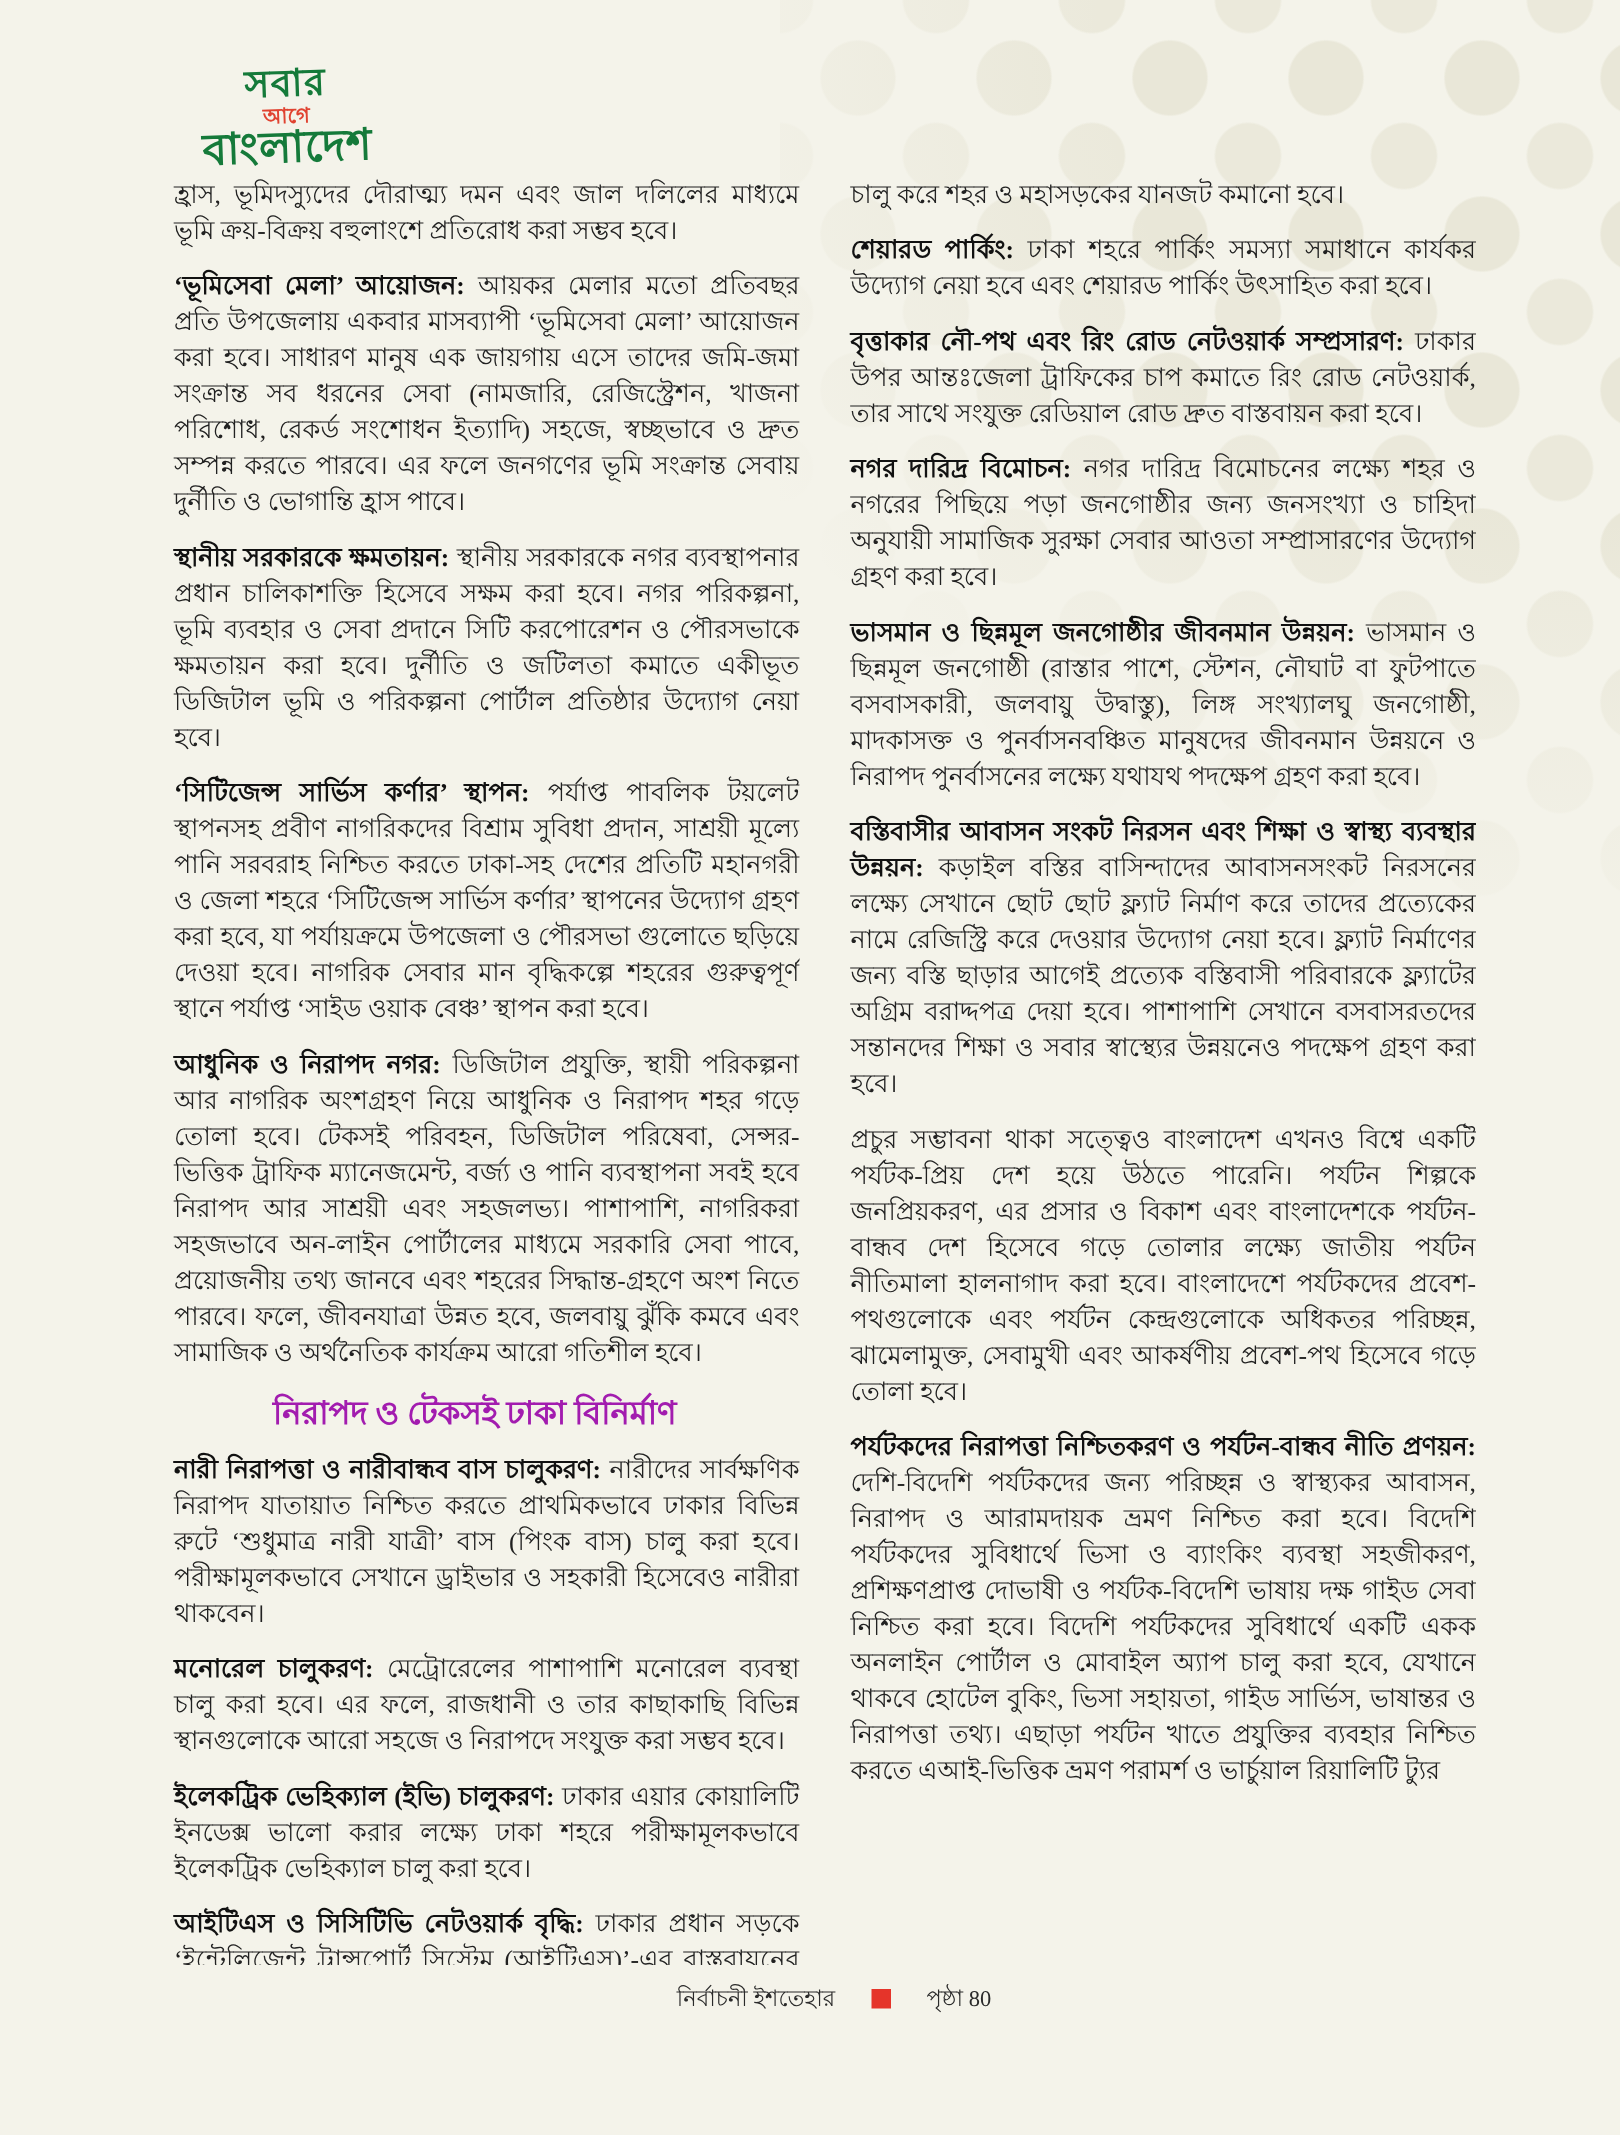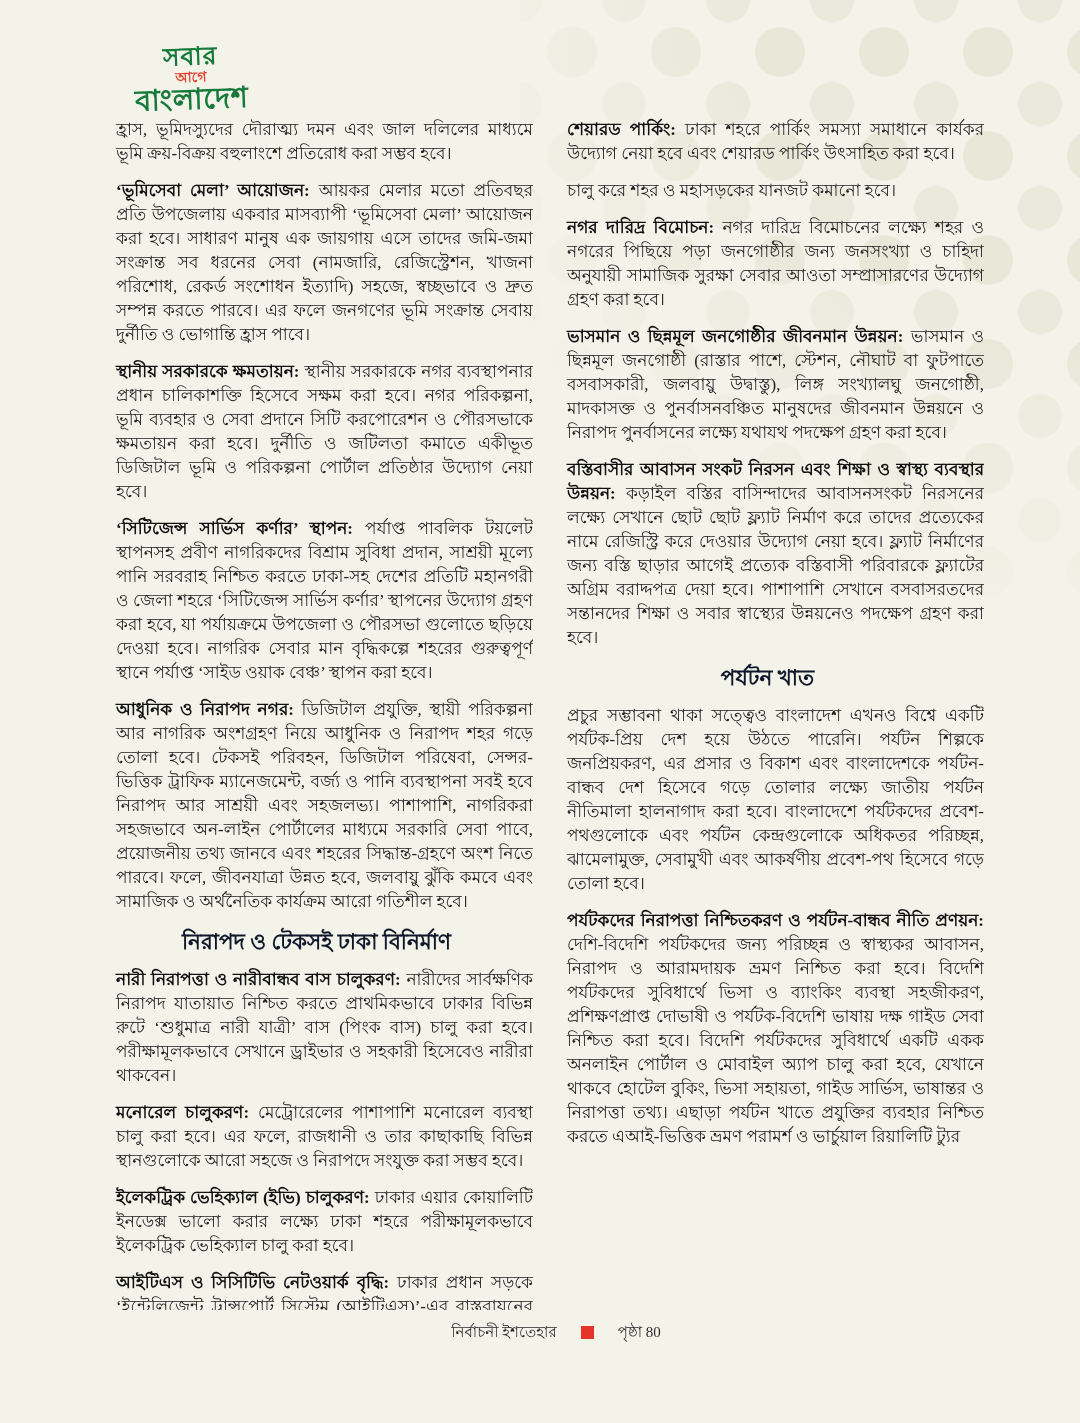--- a/index.html
+++ b/index.html
@@ -28,21 +28,21 @@
   .logo-line3{font-size:29px;font-weight:bold;color:#157a3a;margin-top:1px;letter-spacing:.5px;}
   .content{
     position:absolute;left:100px;top:118px;width:884px;height:1192px;
     display:flex;gap:18px;overflow:hidden;
   }
   .column{width:433px;height:100%;overflow:hidden;font-size:17px;line-height:24px;text-align:justify;}
   .para{margin:0 0 13px 16px;}
   .para strong{font-weight:bold;color:#111;}
   .section-heading{
     font-weight:bold;font-size:21.5px;line-height:30px;text-align:center;
-    margin:3px 0 11px 0;color:#0f172a;
+    margin:3px 0 11px 0;color:#a21caf;
   }
   .footer{
     position:absolute;left:0;top:1320px;width:100%;
     display:flex;justify-content:center;align-items:center;gap:24px;
     font-size:15px;color:#2a2a2a;margin-left:16px;
   }
   .footer-square{width:13px;height:13px;background:#e5342a;display:inline-block;}
 </style>
 </head>
 <body>
@@ -62,26 +62,26 @@
       <p class="para"><strong>স্থানীয় সরকারকে ক্ষমতায়ন: </strong>স্থানীয় সরকারকে নগর ব্যবস্থাপনার প্রধান চালিকাশক্তি হিসেবে সক্ষম করা হবে। নগর পরিকল্পনা, ভূমি ব্যবহার ও সেবা প্রদানে সিটি করপোরেশন ও পৌরসভাকে ক্ষমতায়ন করা হবে। দুর্নীতি ও জটিলতা কমাতে একীভূত ডিজিটাল ভূমি ও পরিকল্পনা পোর্টাল প্রতিষ্ঠার উদ্যোগ নেয়া হবে।</p>
       <p class="para"><strong>‘সিটিজেন্স সার্ভিস কর্ণার’ স্থাপন: </strong>পর্যাপ্ত পাবলিক টয়লেট স্থাপনসহ প্রবীণ নাগরিকদের বিশ্রাম সুবিধা প্রদান, সাশ্রয়ী মূল্যে পানি সরবরাহ নিশ্চিত করতে ঢাকা-সহ দেশের প্রতিটি মহানগরী ও জেলা শহরে ‘সিটিজেন্স সার্ভিস কর্ণার’ স্থাপনের উদ্যোগ গ্রহণ করা হবে, যা পর্যায়ক্রমে উপজেলা ও পৌরসভা গুলোতে ছড়িয়ে দেওয়া হবে। নাগরিক সেবার মান বৃদ্ধিকল্পে শহরের গুরুত্বপূর্ণ স্থানে পর্যাপ্ত ‘সাইড ওয়াক বেঞ্চ’ স্থাপন করা হবে।</p>
       <p class="para"><strong>আধুনিক ও নিরাপদ নগর: </strong>ডিজিটাল প্রযুক্তি, স্থায়ী পরিকল্পনা আর নাগরিক অংশগ্রহণ নিয়ে আধুনিক ও নিরাপদ শহর গড়ে তোলা হবে। টেকসই পরিবহন, ডিজিটাল পরিষেবা, সেন্সর-ভিত্তিক ট্রাফিক ম্যানেজমেন্ট, বর্জ্য ও পানি ব্যবস্থাপনা সবই হবে নিরাপদ আর সাশ্রয়ী এবং সহজলভ্য। পাশাপাশি, নাগরিকরা সহজভাবে অন-লাইন পোর্টালের মাধ্যমে সরকারি সেবা পাবে, প্রয়োজনীয় তথ্য জানবে এবং শহরের সিদ্ধান্ত-গ্রহণে অংশ নিতে পারবে। ফলে, জীবনযাত্রা উন্নত হবে, জলবায়ু ঝুঁকি কমবে এবং সামাজিক ও অর্থনৈতিক কার্যক্রম আরো গতিশীল হবে।</p>
       <div class="section-heading">নিরাপদ ও টেকসই ঢাকা বিনির্মাণ</div>
       <p class="para"><strong>নারী নিরাপত্তা ও নারীবান্ধব বাস চালুকরণ: </strong>নারীদের সার্বক্ষণিক নিরাপদ যাতায়াত নিশ্চিত করতে প্রাথমিকভাবে ঢাকার বিভিন্ন রুটে ‘শুধুমাত্র নারী যাত্রী’ বাস (পিংক বাস) চালু করা হবে। পরীক্ষামূলকভাবে সেখানে ড্রাইভার ও সহকারী হিসেবেও নারীরা থাকবেন।</p>
       <p class="para"><strong>মনোরেল চালুকরণ: </strong>মেট্রোরেলের পাশাপাশি মনোরেল ব্যবস্থা চালু করা হবে। এর ফলে, রাজধানী ও তার কাছাকাছি বিভিন্ন স্থানগুলোকে আরো সহজে ও নিরাপদে সংযুক্ত করা সম্ভব হবে।</p>
       <p class="para"><strong>ইলেকট্রিক ভেহিক্যাল (ইভি) চালুকরণ: </strong>ঢাকার এয়ার কোয়ালিটি ইনডেক্স ভালো করার লক্ষ্যে ঢাকা শহরে পরীক্ষামূলকভাবে ইলেকট্রিক ভেহিক্যাল চালু করা হবে।</p>
       <p class="para"><strong>আইটিএস ও সিসিটিভি নেটওয়ার্ক বৃদ্ধি: </strong>ঢাকার প্রধান সড়কে ‘ইন্টেলিজেন্ট ট্রান্সপোর্ট সিস্টেম (আইটিএস)’-এর বাস্তবায়নের মাধ্যমে যানজট কমানো এবং শহরের সকল প্রান্তে পর্যাপ্ত সিসিটিভির মাধ্যমে জন-নিরাপত্তা বাড়ানো হবে। যানবাহনে ডিজিটাল ট্র্যাকিং ও টোলিং</p>
     </div>
   <div class="column">
+      <p class="para">চালু করে শহর ও মহাসড়কের যানজট কমানো হবে।</p>
       <p class="para"><strong>শেয়ারড পার্কিং: </strong>ঢাকা শহরে পার্কিং সমস্যা সমাধানে কার্যকর উদ্যোগ নেয়া হবে এবং শেয়ারড পার্কিং উৎসাহিত করা হবে।</p>
-      <p class="para">চালু করে শহর ও মহাসড়কের যানজট কমানো হবে।</p>
+      <p class="para"><strong>বৃত্তাকার নৌ-পথ এবং রিং রোড নেটওয়ার্ক সম্প্রসারণ: </strong>ঢাকার উপর আন্তঃজেলা ট্রাফিকের চাপ কমাতে রিং রোড নেটওয়ার্ক, তার সাথে সংযুক্ত রেডিয়াল রোড দ্রুত বাস্তবায়ন করা হবে।</p>
       <p class="para"><strong>নগর দারিদ্র বিমোচন: </strong>নগর দারিদ্র বিমোচনের লক্ষ্যে শহর ও নগরের পিছিয়ে পড়া জনগোষ্ঠীর জন্য জনসংখ্যা ও চাহিদা অনুযায়ী সামাজিক সুরক্ষা সেবার আওতা সম্প্রাসারণের উদ্যোগ গ্রহণ করা হবে।</p>
       <p class="para"><strong>ভাসমান ও ছিন্নমূল জনগোষ্ঠীর জীবনমান উন্নয়ন: </strong>ভাসমান ও ছিন্নমূল জনগোষ্ঠী (রাস্তার পাশে, স্টেশন, নৌঘাট বা ফুটপাতে বসবাসকারী, জলবায়ু উদ্বাস্তু), লিঙ্গ সংখ্যালঘু জনগোষ্ঠী, মাদকাসক্ত ও পুনর্বাসনবঞ্চিত মানুষদের জীবনমান উন্নয়নে ও নিরাপদ পুনর্বাসনের লক্ষ্যে যথাযথ পদক্ষেপ গ্রহণ করা হবে।</p>
       <p class="para"><strong>বস্তিবাসীর আবাসন সংকট নিরসন এবং শিক্ষা ও স্বাস্থ্য ব্যবস্থার উন্নয়ন: </strong>কড়াইল বস্তির বাসিন্দাদের আবাসনসংকট নিরসনের লক্ষ্যে সেখানে ছোট ছোট ফ্ল্যাট নির্মাণ করে তাদের প্রত্যেকের নামে রেজিস্ট্রি করে দেওয়ার উদ্যোগ নেয়া হবে। ফ্ল্যাট নির্মাণের জন্য বস্তি ছাড়ার আগেই প্রত্যেক বস্তিবাসী পরিবারকে ফ্ল্যাটের অগ্রিম বরাদ্দপত্র দেয়া হবে। পাশাপাশি সেখানে বসবাসরতদের সন্তানদের শিক্ষা ও সবার স্বাস্থ্যের উন্নয়নেও পদক্ষেপ গ্রহণ করা হবে।</p>
-      <div class="section-heading">পর্যটন খাত</div>
       <p class="para">প্রচুর সম্ভাবনা থাকা সত্ত্বেও বাংলাদেশ এখনও বিশ্বে একটি পর্যটক-প্রিয় দেশ হয়ে উঠতে পারেনি। পর্যটন শিল্পকে জনপ্রিয়করণ, এর প্রসার ও বিকাশ এবং বাংলাদেশকে পর্যটন-বান্ধব দেশ হিসেবে গড়ে তোলার লক্ষ্যে জাতীয় পর্যটন নীতিমালা হালনাগাদ করা হবে। বাংলাদেশে পর্যটকদের প্রবেশ-পথগুলোকে এবং পর্যটন কেন্দ্রগুলোকে অধিকতর পরিচ্ছন্ন, ঝামেলামুক্ত, সেবামুখী এবং আকর্ষণীয় প্রবেশ-পথ হিসেবে গড়ে তোলা হবে।</p>
       <p class="para"><strong>পর্যটকদের নিরাপত্তা নিশ্চিতকরণ ও পর্যটন-বান্ধব নীতি প্রণয়ন: </strong>দেশি-বিদেশি পর্যটকদের জন্য পরিচ্ছন্ন ও স্বাস্থ্যকর আবাসন, নিরাপদ ও আরামদায়ক ভ্রমণ নিশ্চিত করা হবে। বিদেশি পর্যটকদের সুবিধার্থে ভিসা ও ব্যাংকিং ব্যবস্থা সহজীকরণ, প্রশিক্ষণপ্রাপ্ত দোভাষী ও পর্যটক-বিদেশি ভাষায় দক্ষ গাইড সেবা নিশ্চিত করা হবে। বিদেশি পর্যটকদের সুবিধার্থে একটি একক অনলাইন পোর্টাল ও মোবাইল অ্যাপ চালু করা হবে, যেখানে থাকবে হোটেল বুকিং, ভিসা সহায়তা, গাইড সার্ভিস, ভাষান্তর ও নিরাপত্তা তথ্য। এছাড়া পর্যটন খাতে প্রযুক্তির ব্যবহার নিশ্চিত করতে এআই-ভিত্তিক ভ্রমণ পরামর্শ ও ভার্চুয়াল রিয়ালিটি ট্যুর</p>
     </div>
 </div>
 
 <div class="footer">
   <span>নির্বাচনী ইশতেহার</span>
   <span class="footer-square"></span>
   <span>পৃষ্ঠা 80</span>
 </div>

